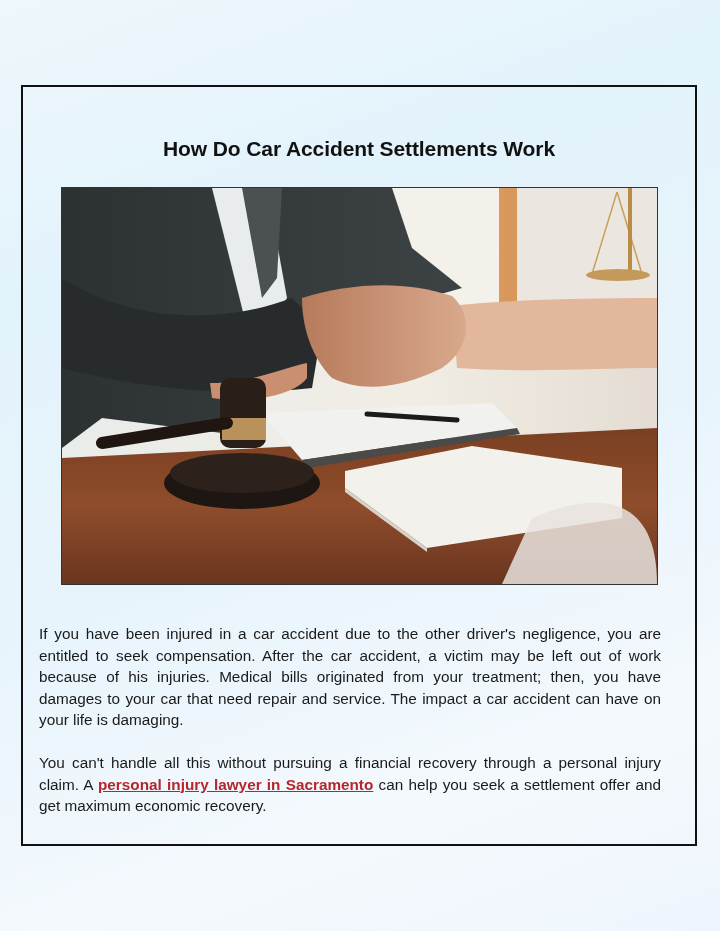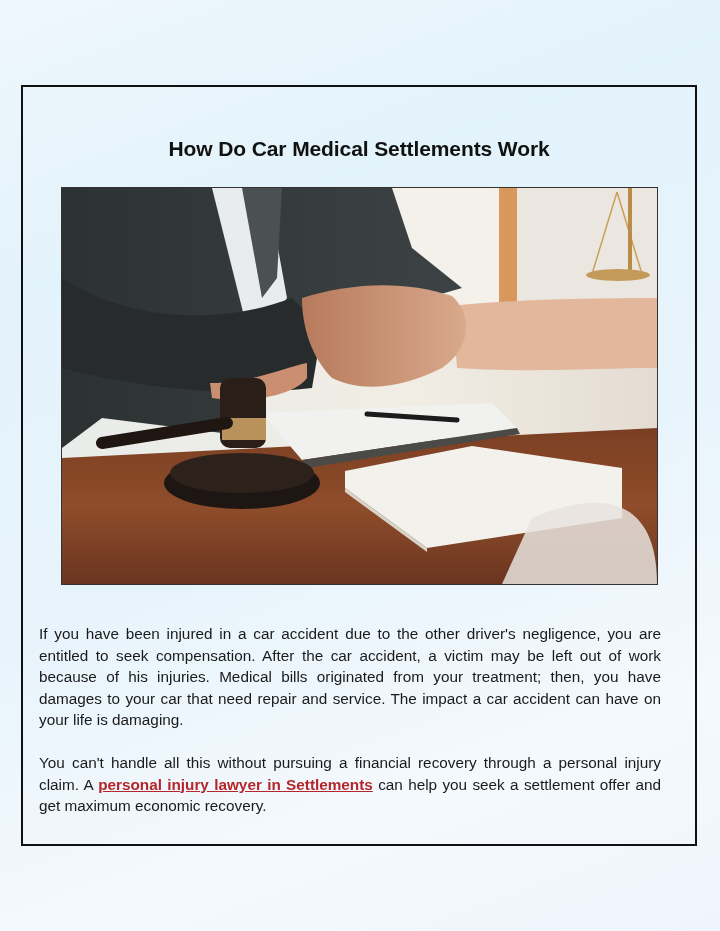--- a/index.html
+++ b/index.html
@@ -27,21 +27,21 @@
       font-size: 15.3px; line-height: 21.6px; color: #1a1a1a; text-align: justify;
     }
     .p1 { top: 536px; }
     .p2 { top: 665px; }
     .link { color: #b5262b; font-weight: bold; text-decoration: underline; }
   </style>
 </head>
 <body>
 
 <div class="frame">
-  <h1 class="title" style="margin:0;">How Do Car Medical Settlements Work</h1>
+  <h1 class="title" style="margin:0;">How Do Car Accident Settlements Work</h1>
 
   <div class="photo" title="Lawyer and client shaking hands over a desk with a gavel, pen, clipboard, notebook and scales of justice">
     <svg width="595" height="396" viewBox="0 0 595 396" xmlns="http://www.w3.org/2000/svg">
       <defs>
         <linearGradient id="win" x1="0" y1="0" x2="1" y2="0">
           <stop offset="0" stop-color="#e9ecea"></stop>
           <stop offset="0.6" stop-color="#f1ede4"></stop>
           <stop offset="1" stop-color="#e4dcd2"></stop>
         </linearGradient>
         <linearGradient id="desk" x1="0" y1="0" x2="0" y2="1">
@@ -95,15 +95,15 @@
       <rect x="160" y="230" width="44" height="22" fill="#b8925a"></rect>
       <line x1="40" y1="255" x2="165" y2="235" stroke="#1f1612" stroke-width="12" stroke-linecap="round"></line>
 
       <path d="M470,330 C540,300 595,310 595,396 L440,396 Z" fill="#e8e3de" opacity="0.85"></path>
     </svg>
   </div>
 
   <p class="para p1" style="margin:0;">If you have been injured in a car accident due to the other driver's negligence, you are entitled to seek compensation. After the car accident, a victim may be left out of work because of his injuries. Medical bills originated from your treatment; then, you have damages to your car that need repair and service. The impact a car accident can have on your life is damaging.</p>
 
   <p class="para p2" style="margin:0;">
-    <span>You can't handle all this without pursuing a financial recovery through a personal injury claim. A </span><a class="link" href="#">personal injury lawyer in Settlements</a><span> can help you seek a settlement offer and get maximum economic recovery.</span>
+    <span>You can't handle all this without pursuing a financial recovery through a personal injury claim. A </span><a class="link" href="#">personal injury lawyer in Sacramento</a><span> can help you seek a settlement offer and get maximum economic recovery.</span>
   </p>
 </div>
 
 </body></html>

